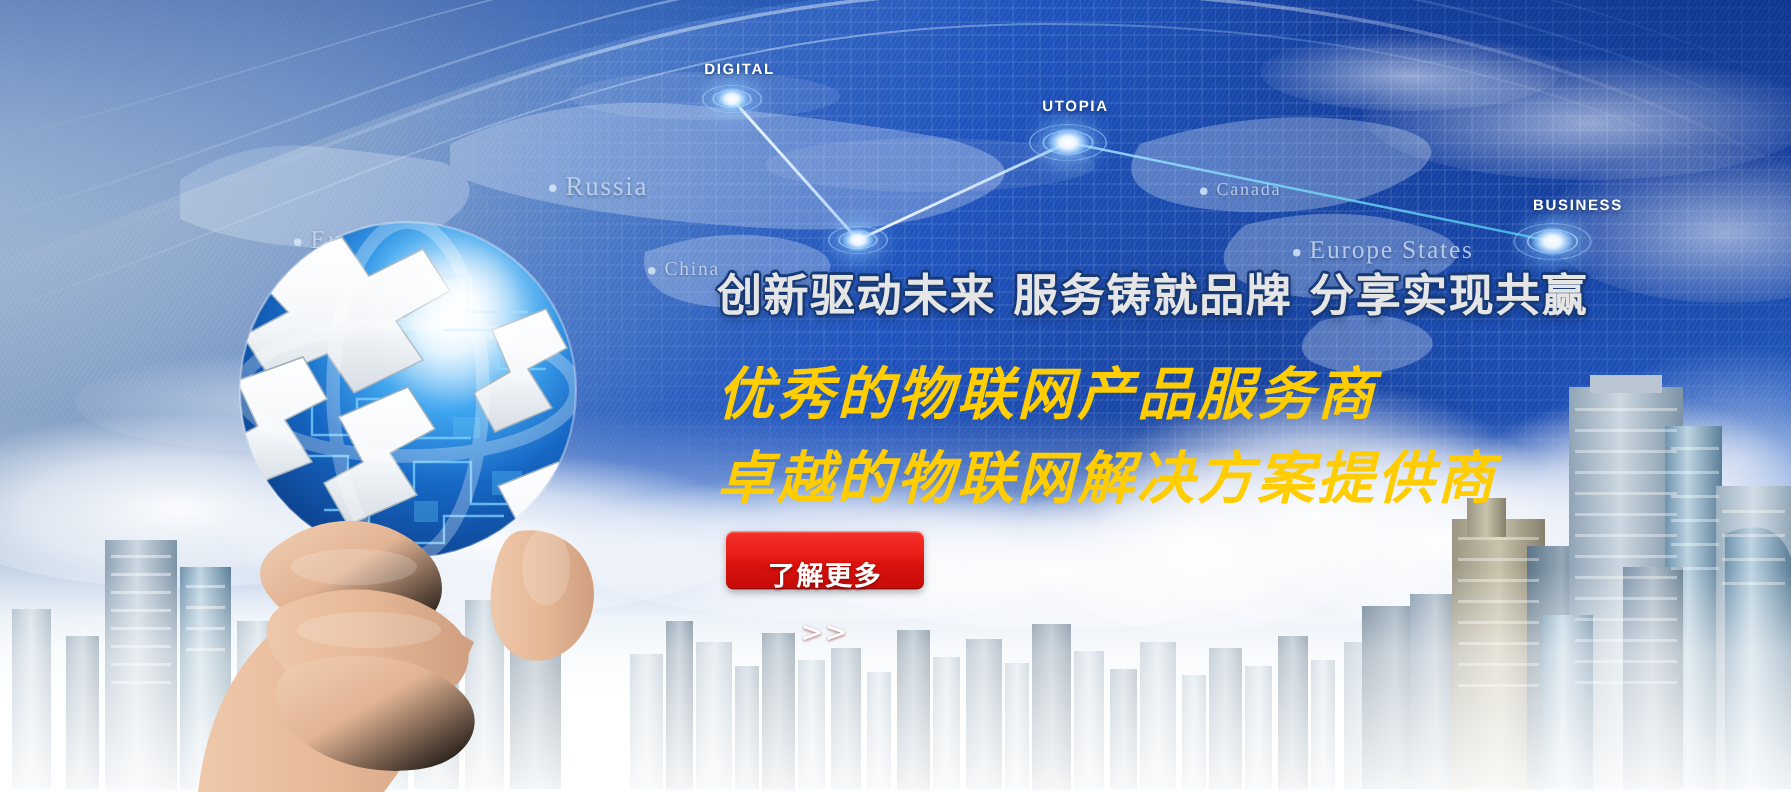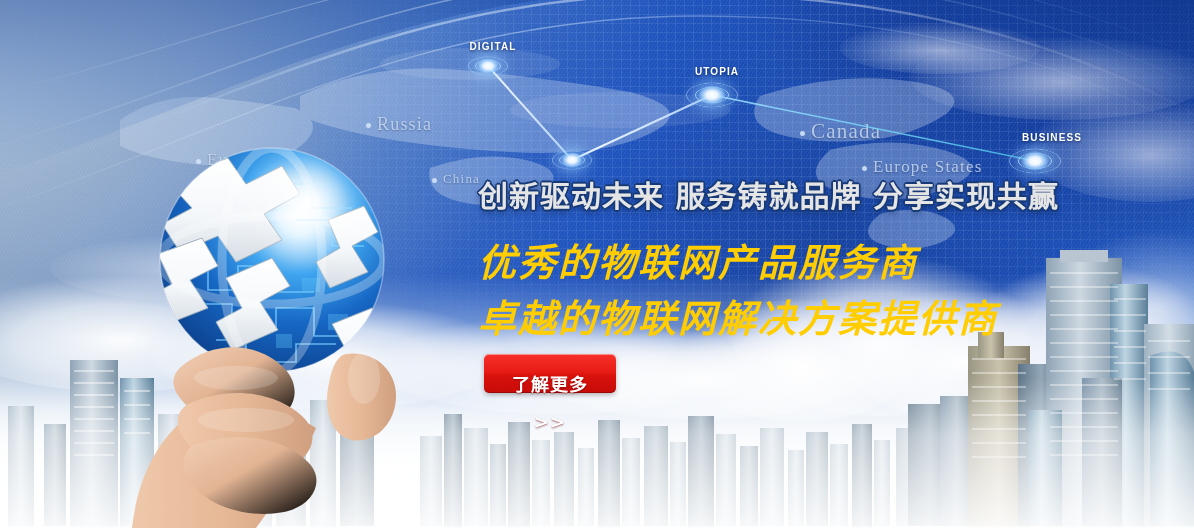--- a/index.html
+++ b/index.html
@@ -253,21 +253,21 @@
   <div>
     <div class="maplabel" style="left:196px;top:150px;font-size:17px;">
       <span class="dot"></span><span>Europe</span>
     </div>
     <div class="maplabel" style="left:366px;top:114px;font-size:18px;">
       <span class="dot"></span><span>Russia</span>
     </div>
     <div class="maplabel" style="left:432px;top:171px;font-size:13px;">
       <span class="dot"></span><span>China</span>
     </div>
-    <div class="maplabel" style="left:800px;top:119px;font-size:21px;">
+    <div class="maplabel" style="left:800px;top:119px;font-size:12px;">
       <span class="dot"></span><span>Canada</span>
     </div>
     <div class="maplabel" style="left:862px;top:157px;font-size:17px;">
       <span class="dot"></span><span>Europe  States</span>
     </div>
     <div class="maplabel" style="left:236px;top:282px;font-size:16px;opacity:.45;">
       <span class="dot"></span><span>Australia</span>
     </div>
   </div>
 

